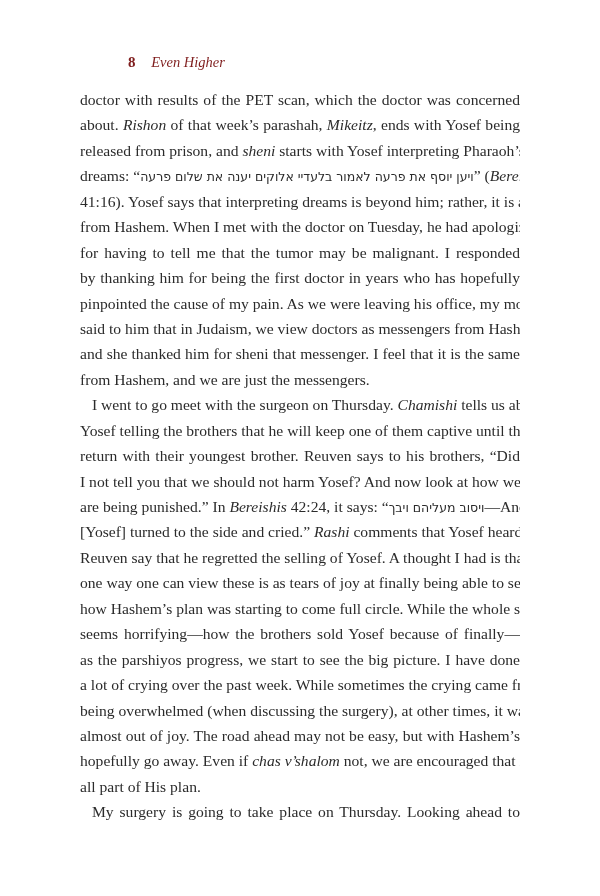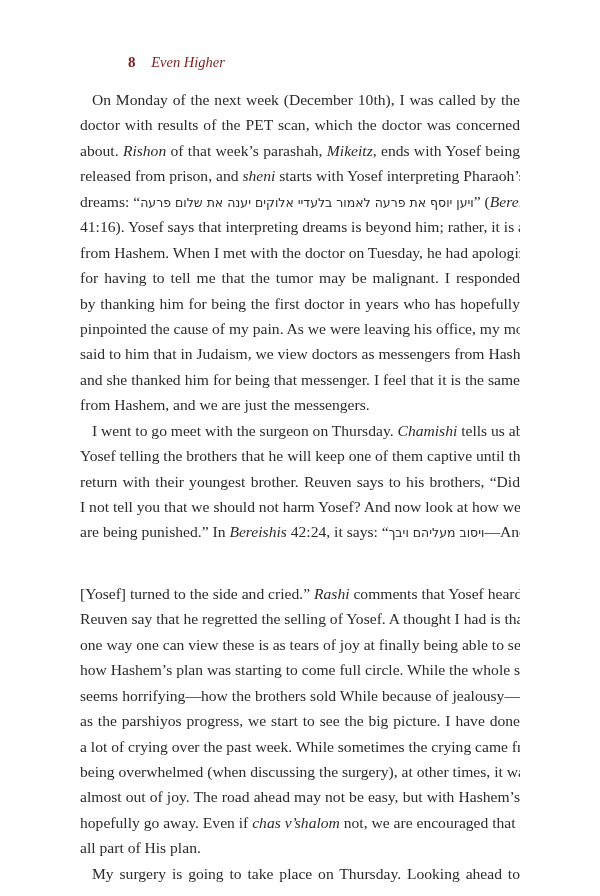--- a/index.html
+++ b/index.html
@@ -31,45 +31,44 @@
 </head>
 <body>
 
 <div class="running-head">
   <span class="folio">8</span>
   <span class="title">Even Higher</span>
 </div>
 
 <div class="body-text" id="body-text" style="line-height: 25.45px;">
     <div>
-      <span class="line indent" style="height: 25.45px;"><span>On Monday of the next week (December 10th), I was called by the</span></span>
       <span class="line" style="height: 25.45px;"><span>doctor with results of the PET scan, which the doctor was concerned</span></span>
       <span class="line" style="height: 25.45px;"><span>about. </span><i>Rishon</i><span> of that week’s parashah, </span><i>Mikeitz</i><span>, ends with Yosef being</span></span>
       <span class="line" style="height: 25.45px;"><span>released from prison, and </span><i>sheni</i><span> starts with Yosef interpreting Pharaoh’s</span></span>
       <span class="line" style="height: 25.45px;"><span>dreams: “</span><span class="he">ויען יוסף את פרעה לאמור בלעדיי אלוקים יענה את שלום פרעה</span><span>” (</span><i>Bereishis</i></span>
       <span class="line" style="height: 25.45px;"><span>41:16). Yosef says that interpreting dreams is beyond him; rather, it is all</span></span>
       <span class="line" style="height: 25.45px;"><span>from Hashem. When I met with the doctor on Tuesday, he had apologized</span></span>
       <span class="line" style="height: 25.45px;"><span>for having to tell me that the tumor may be malignant. I responded</span></span>
       <span class="line" style="height: 25.45px;"><span>by thanking him for being the first doctor in years who has hopefully</span></span>
       <span class="line" style="height: 25.45px;"><span>pinpointed the cause of my pain. As we were leaving his office, my mother</span></span>
       <span class="line" style="height: 25.45px;"><span>said to him that in Judaism, we view doctors as messengers from Hashem,</span></span>
-      <span class="line" style="height: 25.45px;"><span>and she thanked him for being that messenger. I feel that it is the same</span></span>
+      <span class="line" style="height: 25.45px;"><span>and she thanked him for sheni that messenger. I feel that it is the same</span></span>
       <span class="line last" style="height: 25.45px;"><span>from Hashem, and we are just the messengers.</span></span>
     </div>
     <div>
       <span class="line indent" style="height: 25.45px;"><span>I went to go meet with the surgeon on Thursday. </span><i>Chamishi</i><span> tells us about</span></span>
       <span class="line" style="height: 25.45px;"><span>Yosef telling the brothers that he will keep one of them captive until they</span></span>
       <span class="line" style="height: 25.45px;"><span>return with their youngest brother. Reuven says to his brothers, “Did</span></span>
       <span class="line" style="height: 25.45px;"><span>I not tell you that we should not harm Yosef? And now look at how we</span></span>
       <span class="line" style="height: 25.45px;"><span>are being punished.” In </span><i>Bereishis</i><span> 42:24, it says: “</span><span class="he">ויסוב מעליהם ויבך</span><span>—And he</span></span>
-      <span class="line" style="height: 25.45px; margin-top: 36px;"><span>[Yosef] turned to the side and cried.” </span><i>Rashi</i><span> comments that Yosef heard</span></span>
+      <span class="line" style="height: 25.45px;"><span>[Yosef] turned to the side and cried.” </span><i>Rashi</i><span> comments that Yosef heard</span></span>
       <span class="line" style="height: 25.45px;"><span>Reuven say that he regretted the selling of Yosef. A thought I had is that</span></span>
       <span class="line" style="height: 25.45px;"><span>one way one can view these is as tears of joy at finally being able to see</span></span>
       <span class="line" style="height: 25.45px;"><span>how Hashem’s plan was starting to come full circle. While the whole story</span></span>
-      <span class="line" style="height: 25.45px;"><span>seems horrifying—how the brothers sold While because of jealousy—</span></span>
+      <span class="line" style="height: 25.45px;"><span>seems horrifying—how the brothers sold Yosef because of finally—</span></span>
       <span class="line" style="height: 25.45px;"><span>as the parshiyos progress, we start to see the big picture. I have done</span></span>
       <span class="line" style="height: 25.45px;"><span>a lot of crying over the past week. While sometimes the crying came from</span></span>
       <span class="line" style="height: 25.45px;"><span>being overwhelmed (when discussing the surgery), at other times, it was</span></span>
       <span class="line" style="height: 25.45px;"><span>almost out of joy. The road ahead may not be easy, but with Hashem’s</span></span>
       <span class="line" style="height: 25.45px;"><span>hopefully go away. Even if </span><i>chas v’shalom</i><span> not, we are encouraged that it’s</span></span>
       <span class="line last" style="height: 25.45px;"><span>all part of His plan.</span></span>
     </div>
     <div>
       <span class="line indent" style="height: 25.45px;"><span>My surgery is going to take place on Thursday. Looking ahead to</span></span>
     </div>

